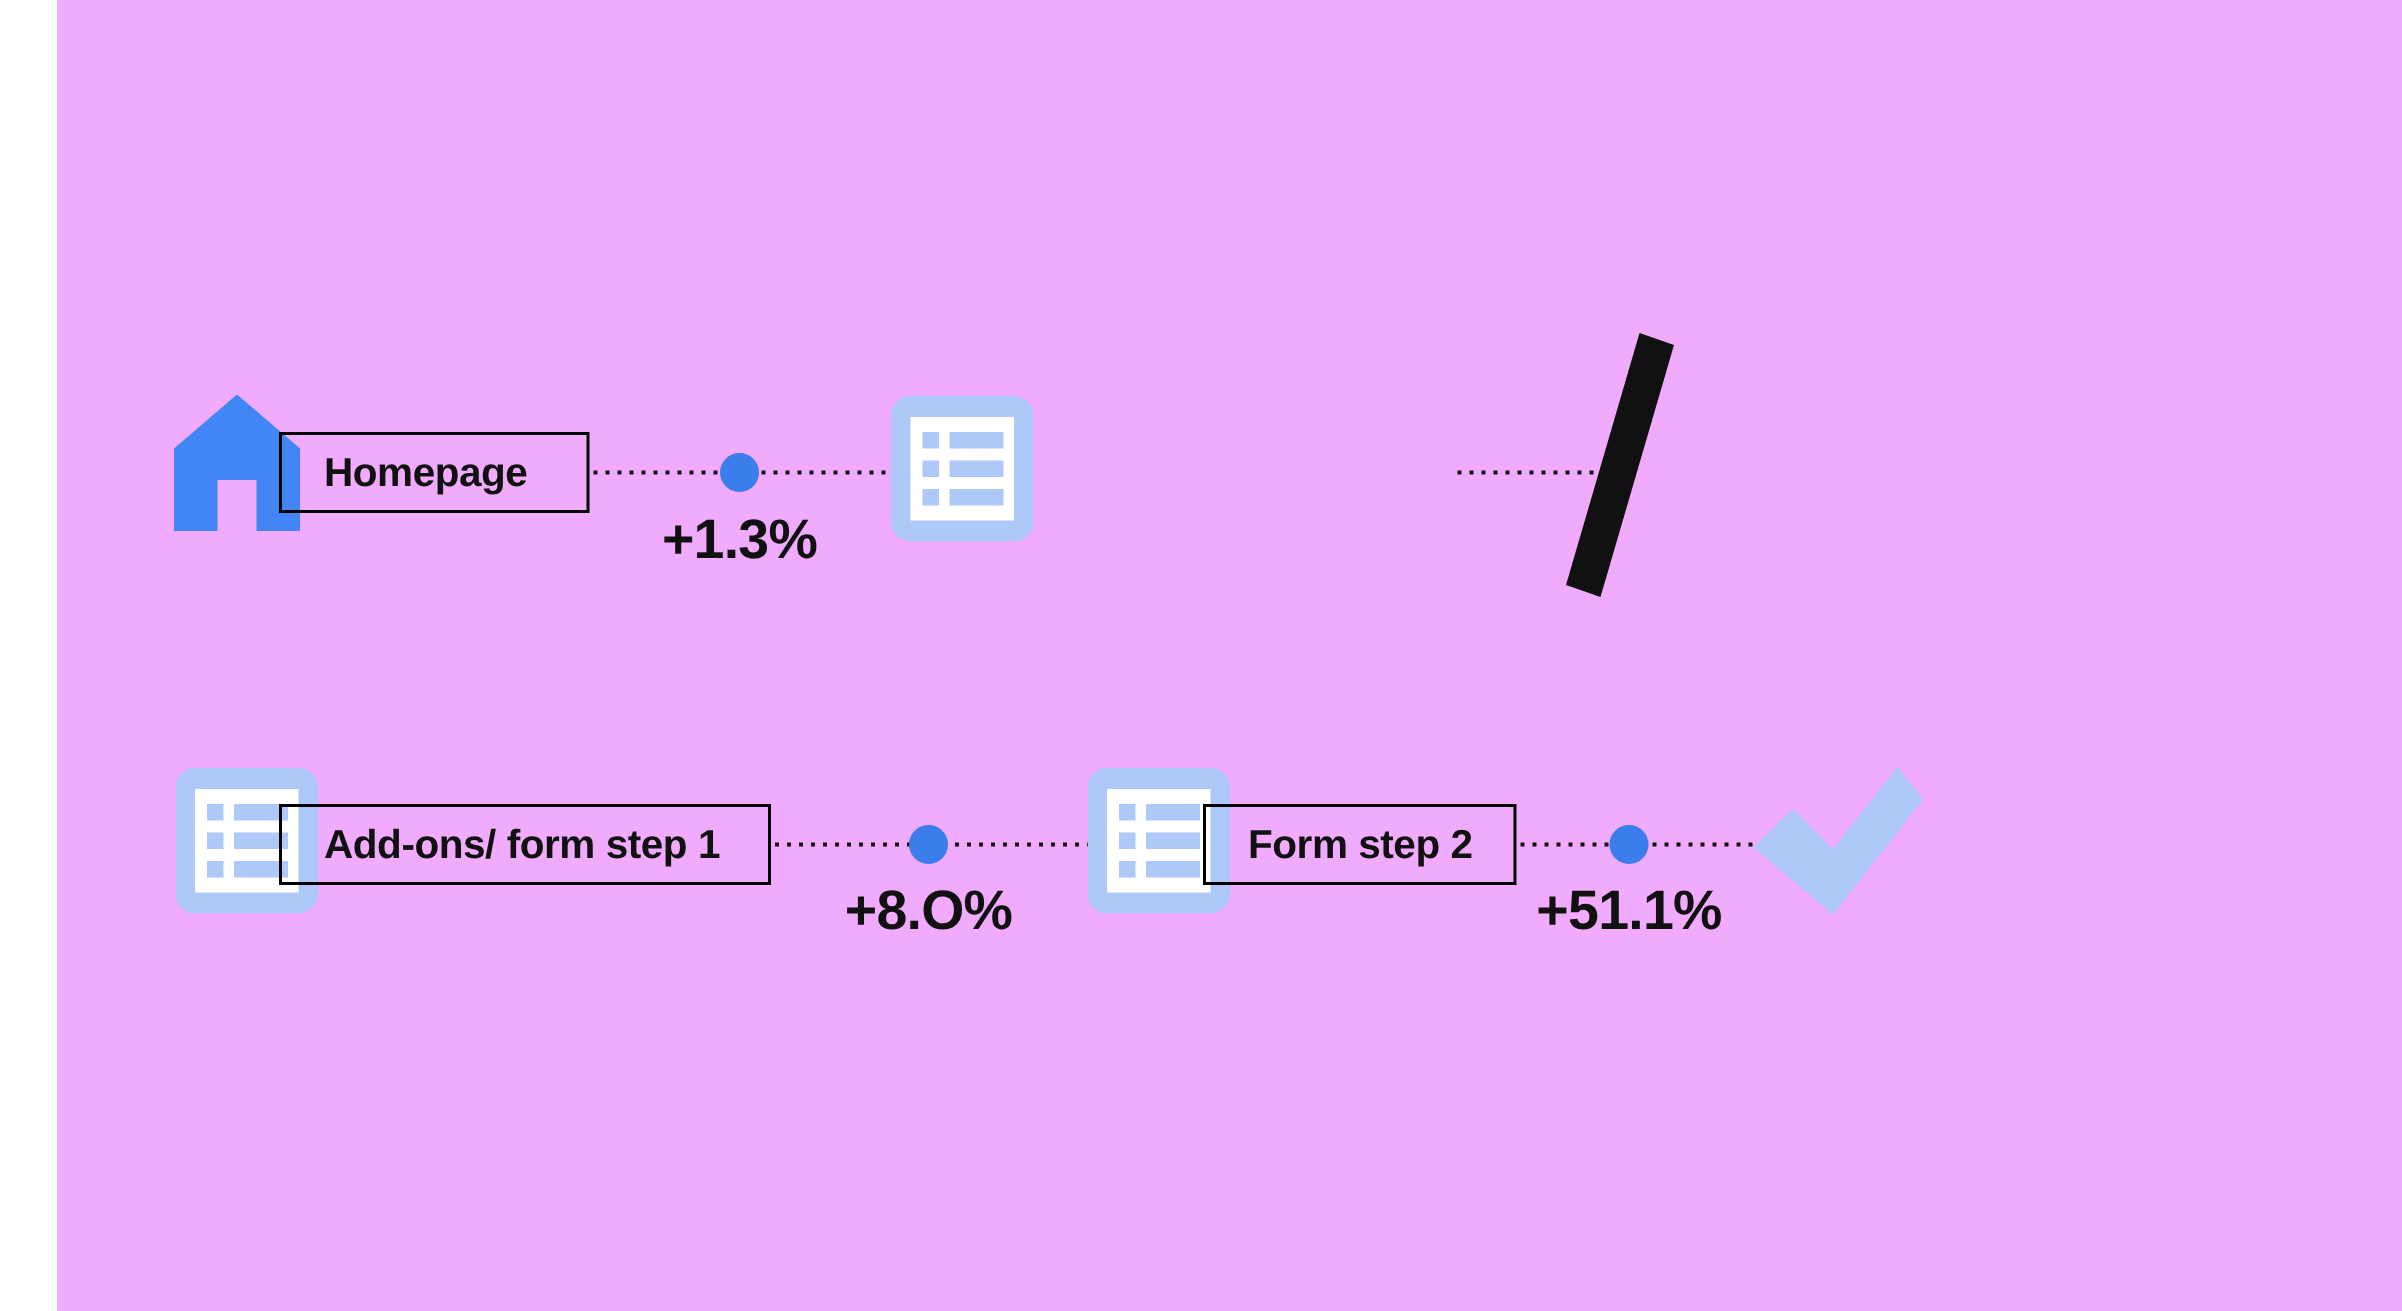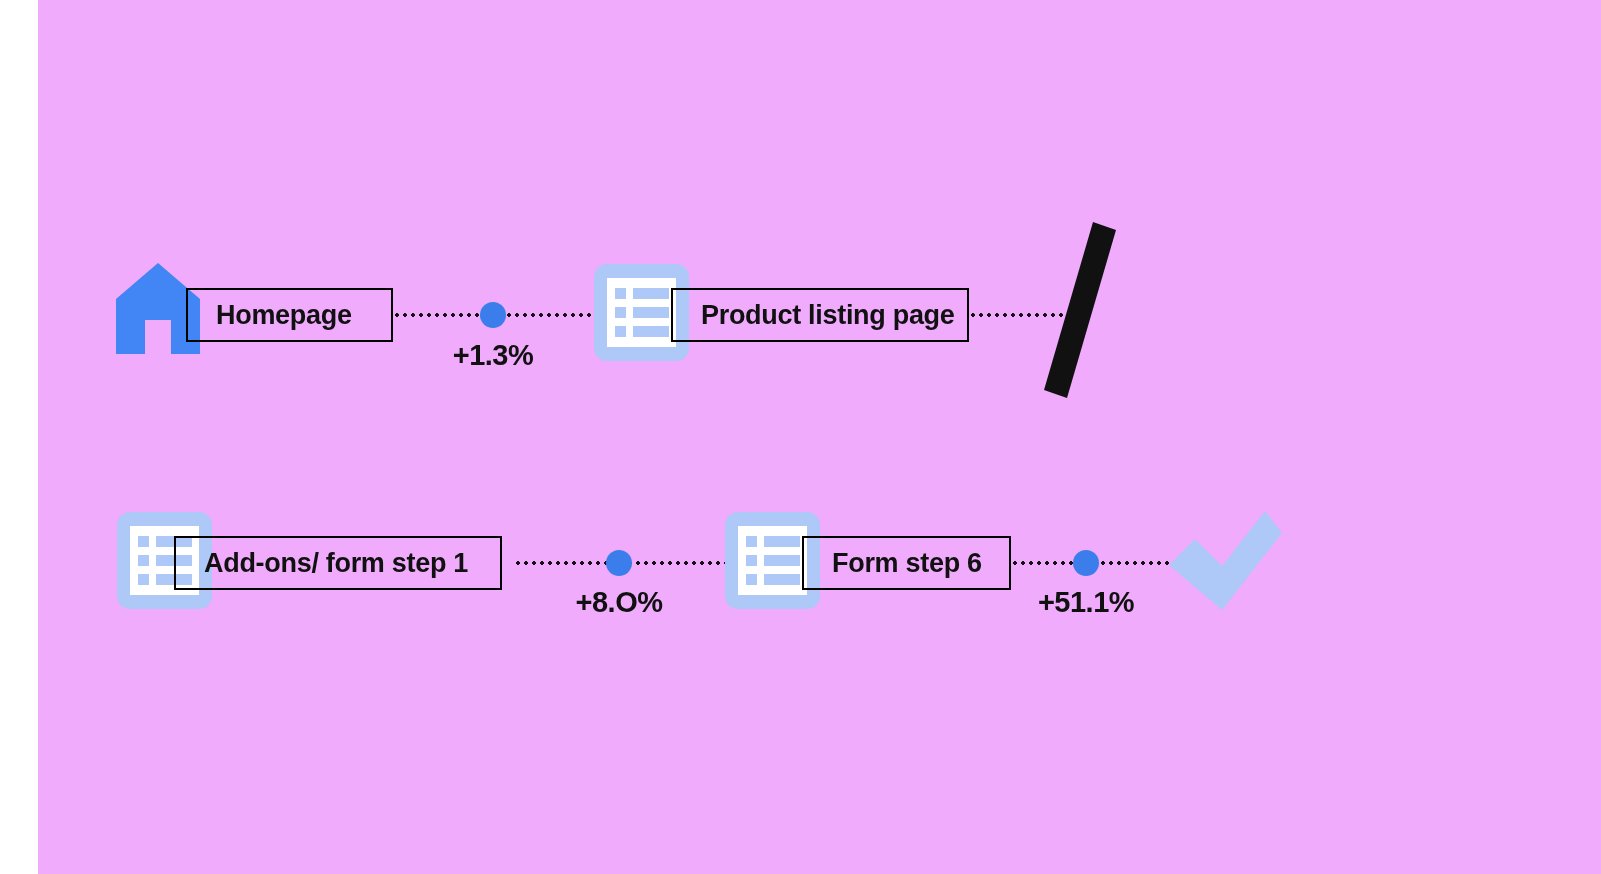--- a/index.html
+++ b/index.html
@@ -56,21 +56,21 @@
     width: 26px;
     height: 26px;
     border-radius: 50%;
     background: #3B7DEA;
     z-index: 5;
   }
   .metric-label {
     position: absolute;
     font-family: "Liberation Sans", sans-serif;
     font-weight: bold;
-    font-size: 29px;
+    font-size: 37px;
     letter-spacing: -0.5px;
     color: #111111;
     white-space: nowrap;
     text-align: center;
     z-index: 5;
   }
 
   
   .icon {
     position: absolute;
@@ -109,23 +109,20 @@
       <rect x="13" y="14" width="69" height="69" fill="#ffffff"></rect>
       <rect x="21" y="24" width="11" height="11" fill="#AEC8F8"></rect>
       <rect x="39" y="24" width="36" height="11" fill="#AEC8F8"></rect>
       <rect x="21" y="43" width="11" height="11" fill="#AEC8F8"></rect>
       <rect x="39" y="43" width="36" height="11" fill="#AEC8F8"></rect>
       <rect x="21" y="62" width="11" height="11" fill="#AEC8F8"></rect>
       <rect x="39" y="62" width="36" height="11" fill="#AEC8F8"></rect>
     </svg>
   </div>
 
-  <div class="node-box" style="left:633px; top:288px; width:298px; height:54px;">
-    <span class="node-label">Product listing page</span>
-  </div>
 
   <div class="connector" style="left:931px; top:313px; width:120px;"></div>
 
   <div class="icon-slash" style="left:1000px; top:222px; width:84px; height:176px;">
     <svg width="84" height="176" viewBox="0 0 84 176" xmlns="http://www.w3.org/2000/svg">
       <path d="M55 0 L78 8 L29 176 L6 168 Z" fill="#111111"></path>
     </svg>
   </div>
 
   <div class="icon" style="left:79px; top:512px; width:95px; height:97px;">
@@ -136,42 +133,42 @@
       <rect x="39" y="24" width="36" height="11" fill="#AEC8F8"></rect>
       <rect x="21" y="43" width="11" height="11" fill="#AEC8F8"></rect>
       <rect x="39" y="43" width="36" height="11" fill="#AEC8F8"></rect>
       <rect x="21" y="62" width="11" height="11" fill="#AEC8F8"></rect>
       <rect x="39" y="62" width="36" height="11" fill="#AEC8F8"></rect>
     </svg>
   </div>
 
   <div class="connector" style="left:476px; top:561px; width:285px;"></div>
 
-  <div class="node-box" style="left:136px; top:536px; width:328px; height:54px;">
+  <div class="node-box" style="left:148px; top:536px; width:328px; height:54px;">
     <span class="node-label">Add-ons/ form step 1</span>
   </div>
 
   <div class="metric-dot" style="left:568px; top:550px;"></div>
   <div class="metric-label" style="left:506px; top:586px; width:150px;">+8.O%</div>
 
   <div class="icon" style="left:687px; top:512px; width:95px; height:97px;">
     <svg width="95" height="97" viewBox="0 0 95 97" xmlns="http://www.w3.org/2000/svg">
       <rect x="0" y="0" width="95" height="97" rx="13" ry="13" fill="#AEC8F8"></rect>
       <rect x="13" y="14" width="69" height="69" fill="#ffffff"></rect>
       <rect x="21" y="24" width="11" height="11" fill="#AEC8F8"></rect>
       <rect x="39" y="24" width="36" height="11" fill="#AEC8F8"></rect>
       <rect x="21" y="43" width="11" height="11" fill="#AEC8F8"></rect>
       <rect x="39" y="43" width="36" height="11" fill="#AEC8F8"></rect>
       <rect x="21" y="62" width="11" height="11" fill="#AEC8F8"></rect>
       <rect x="39" y="62" width="36" height="11" fill="#AEC8F8"></rect>
     </svg>
   </div>
 
   <div class="node-box" style="left:764px; top:536px; width:209px; height:54px;">
-    <span class="node-label">Form step 6</span>
+    <span class="node-label">Form step 2</span>
   </div>
 
   <div class="connector" style="left:973px; top:561px; width:200px;"></div>
 
   <div class="metric-dot" style="left:1035px; top:550px;"></div>
   <div class="metric-label" style="left:973px; top:586px; width:150px;">+51.1%</div>
 
   <div class="icon" style="left:1127px; top:507px; width:118px; height:112px;">
     <svg width="118" height="112" viewBox="0 0 118 112" xmlns="http://www.w3.org/2000/svg">
       <path d="M4 58 L30 32 L57 59 L100 4 L117 26 L57 103 Z" fill="#AEC8F8"></path>

